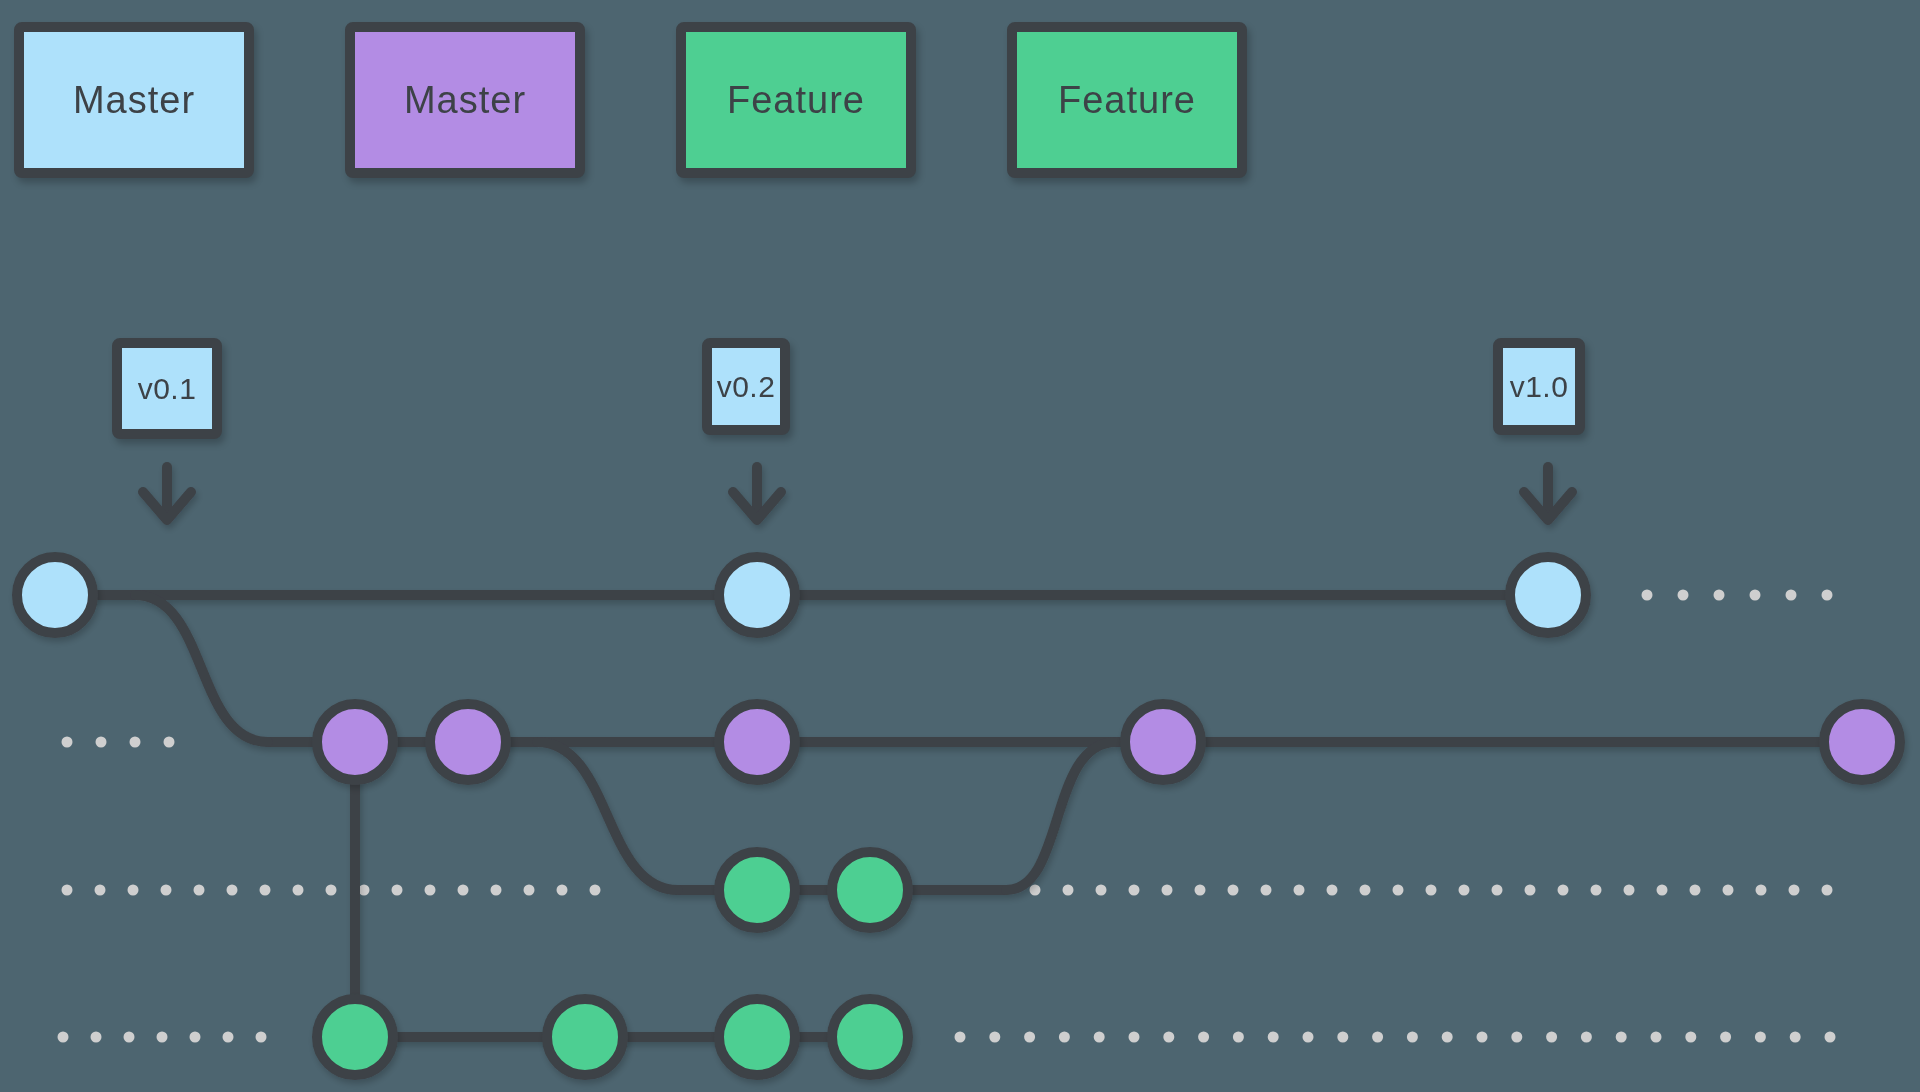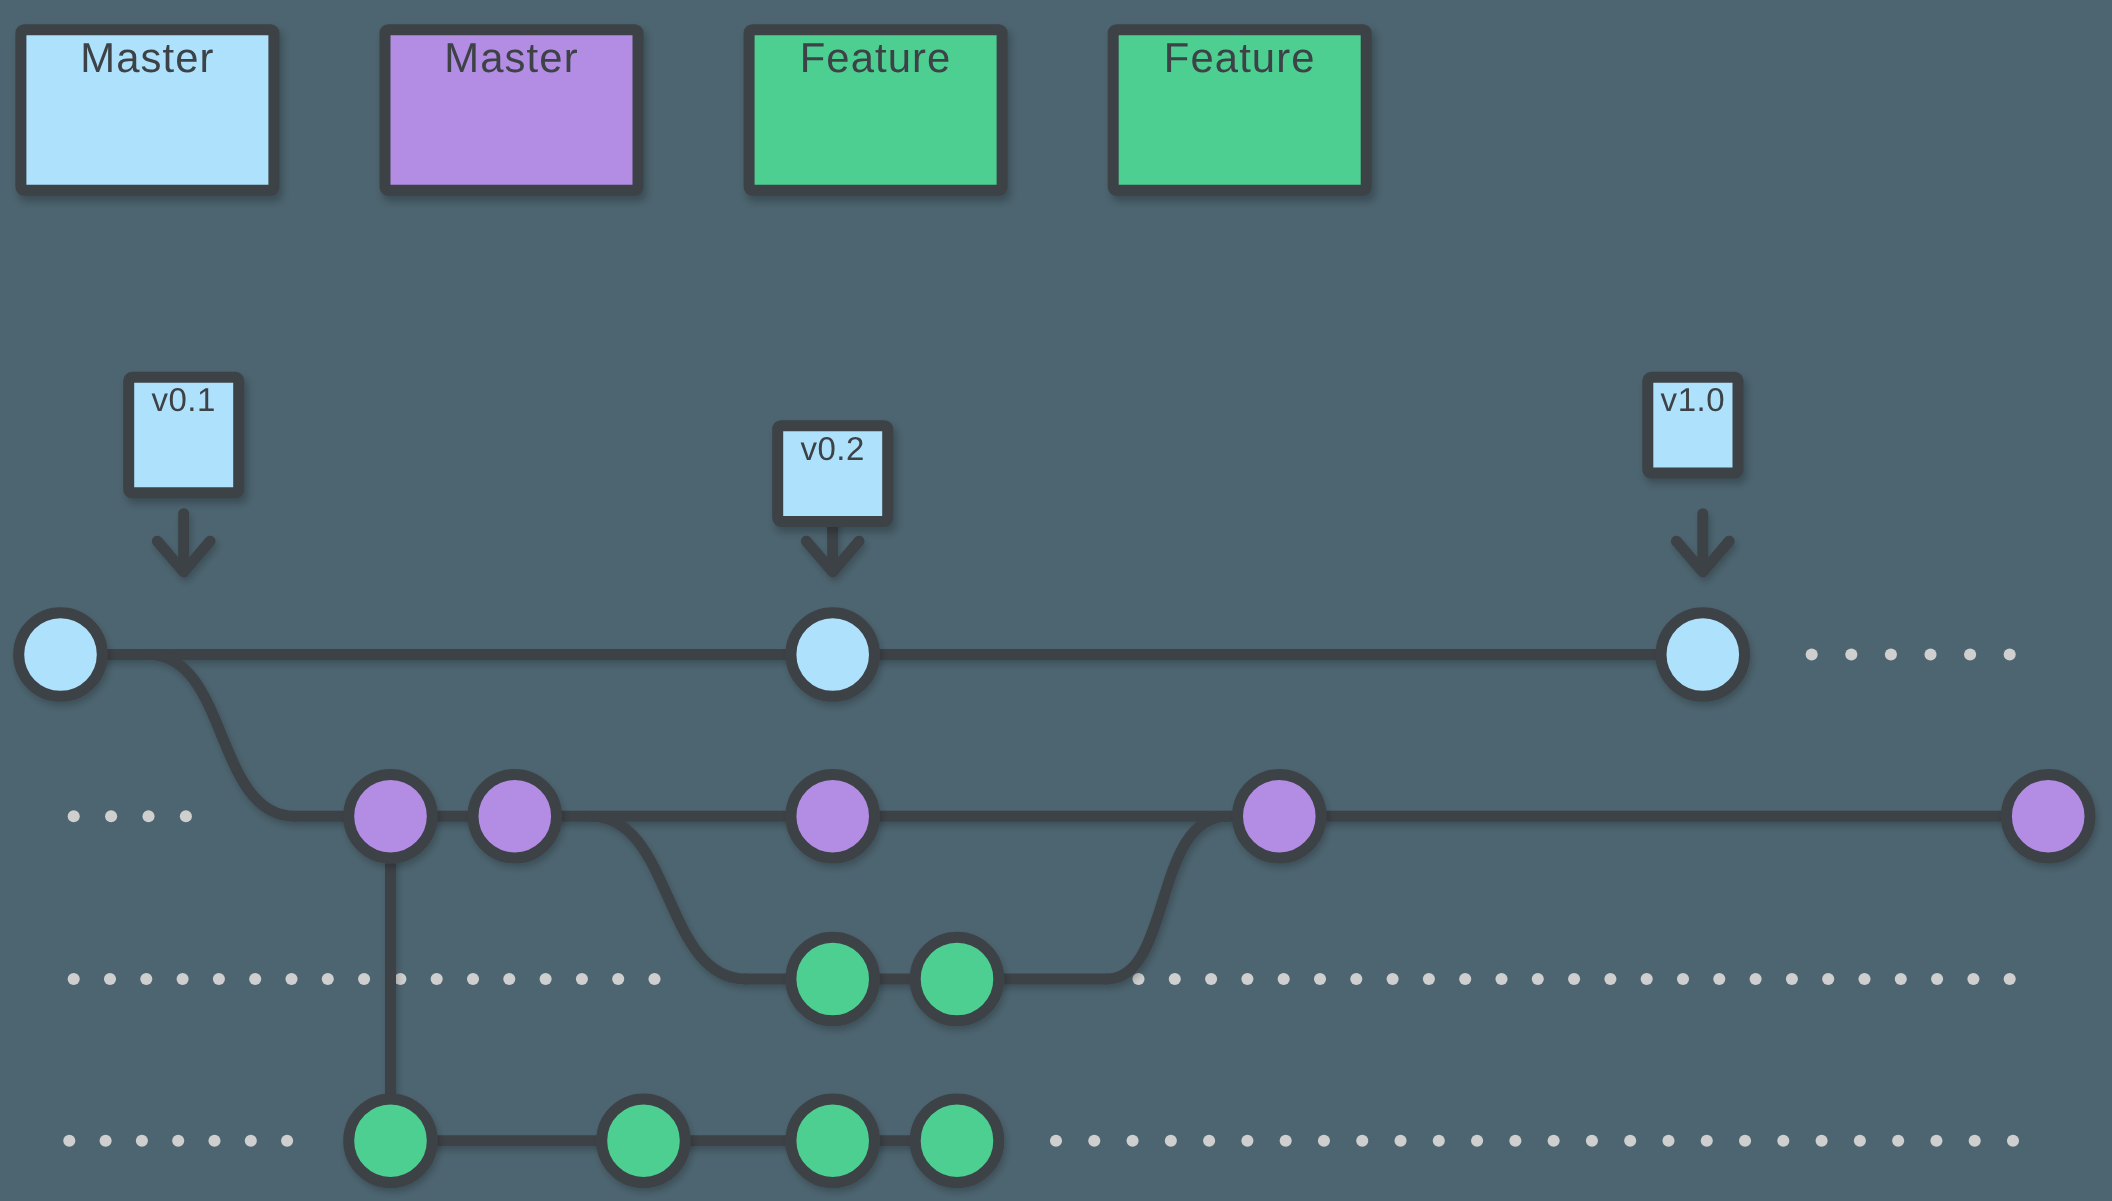--- a/index.html
+++ b/index.html
@@ -22,20 +22,21 @@
     position: absolute;
     left: 0;
     top: 0;
   }
   .legend-box, .tag-box {
     position: absolute;
     box-sizing: border-box;
     border: 10px solid var(--stroke, #3d4247);
     border-radius: 8px;
     display: flex;
+    align-items: center;
     justify-content: center;
     color: var(--stroke, #3d4247);
     box-shadow: 3px 5px 7px rgba(0,0,0,0.22);
   }
   .legend-label {
     font-size: 38px;
     letter-spacing: 1px;
     font-weight: 400;
   }
   .tag-label {
@@ -182,23 +183,23 @@
   <div class="legend-box" id="legend-1" style="left: 345px; top: 22px; width: 240px; height: 156px; background: rgb(179, 140, 228);">
     <span class="legend-label">Master</span>
   </div>
   <div class="legend-box" id="legend-2" style="left: 676px; top: 22px; width: 240px; height: 156px; background: rgb(78, 207, 146);">
     <span class="legend-label">Feature</span>
   </div>
   <div class="legend-box" id="legend-3" style="left: 1007px; top: 22px; width: 240px; height: 156px; background: rgb(78, 207, 146);">
     <span class="legend-label">Feature</span>
   </div>
 
-  <div class="tag-box" id="tag-0" style="left: 112px; top: 338px; width: 110px; height: 115px; background: rgb(174, 225, 251);">
+  <div class="tag-box" id="tag-0" style="left: 112px; top: 338px; width: 110px; height: 101px; background: rgb(174, 225, 251);">
     <span class="tag-label">v0.1</span>
   </div>
-  <div class="tag-box" id="tag-1" style="left: 702px; top: 338px; width: 110px; height: 97px; background: rgb(174, 225, 251); margin-top: 44px;">
+  <div class="tag-box" id="tag-1" style="left: 702px; top: 338px; width: 88px; height: 97px; background: rgb(174, 225, 251);">
     <span class="tag-label">v0.2</span>
   </div>
   <div class="tag-box" id="tag-2" style="left: 1493px; top: 338px; width: 92px; height: 97px; background: rgb(174, 225, 251);">
     <span class="tag-label">v1.0</span>
   </div>
 
 </div>
 
 </body></html>

